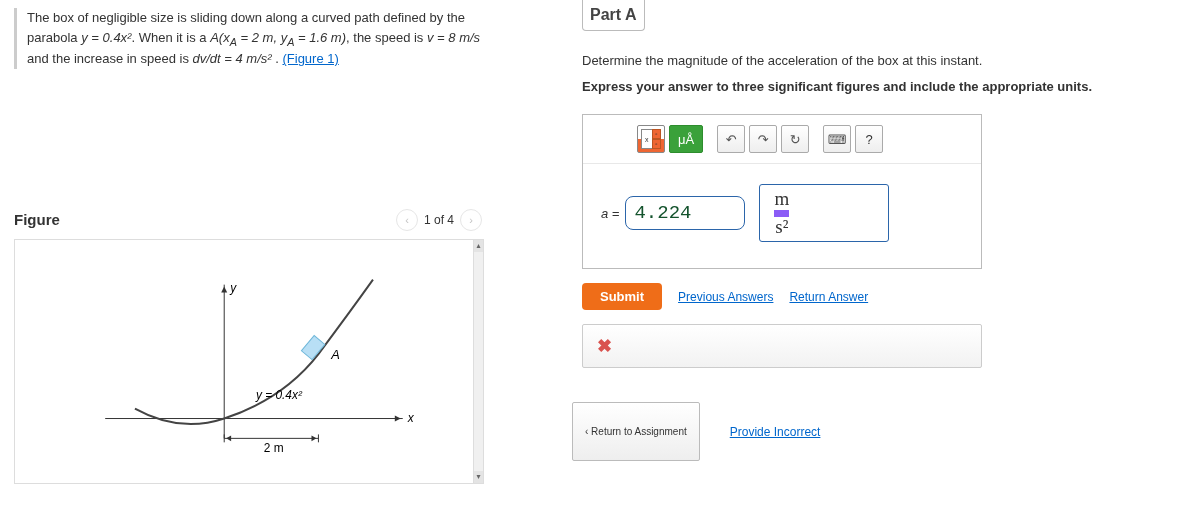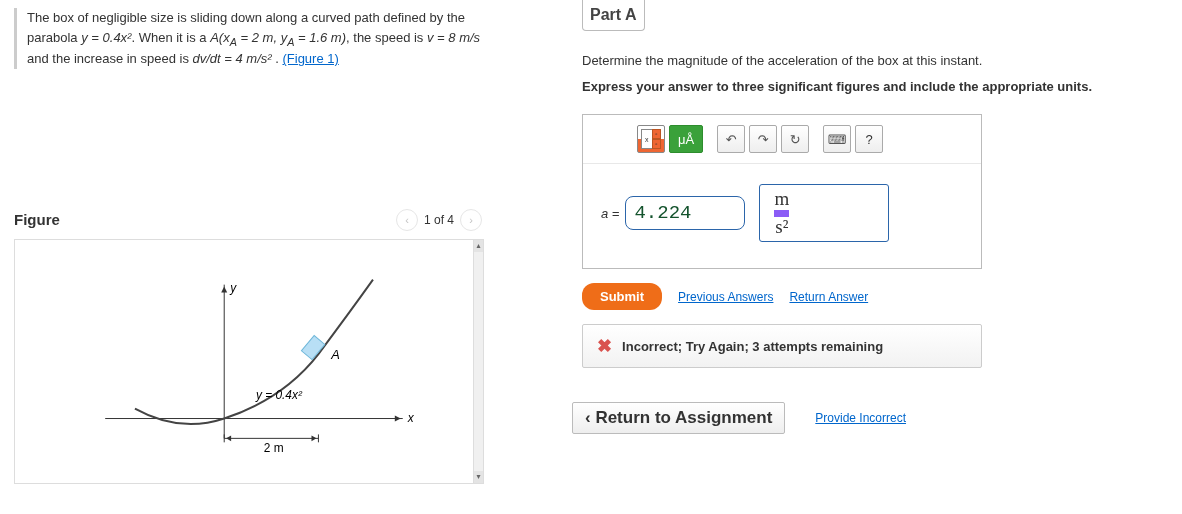--- a/index.html
+++ b/index.html
@@ -141,21 +141,21 @@
       margin-left: 48px;
       margin-top: 14px;
       display: flex; align-items: center; gap: 16px;
     }
     .submit-btn {
       background: #ef6d18;
       border: none;
       color: #fff;
       padding: 6px 18px;
       font-size: 13px;
-      border-radius: 12px;
+      border-radius: 4px;
       cursor: pointer;
       font-weight: bold;
     }
     .link { color: #0066cc; text-decoration: underline; cursor: pointer; font-size: 12px; }
     .feedback-box {
       margin-left: 48px;
       margin-top: 14px;
       border: 1px solid #ccc;
       background: linear-gradient(to bottom, #fff, #f2f2f2);
       padding: 10px 14px;
@@ -168,26 +168,25 @@
     }
     .feedback-box .msg { font-weight: bold; color: #333; font-size: 13px; }
     .return-row {
       margin-left: 38px;
       margin-top: 34px;
       display: flex; align-items: center; gap: 30px;
     }
     .return-btn {
       border: 1px solid #bbb;
       background: linear-gradient(to bottom, #fff, #eee);
-      padding: 5px 12px;
+      padding: 23px 12px;
       border-radius: 2px;
       cursor: pointer;
-      font-size: 17px;
+      font-size: 10px;
       color: #333;
-      font-weight: bold;
     }
     .scrollbar {
       position: absolute;
       right: 0; top: 0; bottom: 0;
       width: 10px;
       background: #f0f0f0;
       border-left: 1px solid #ddd;
     }
     .sb-arrow {
       height: 12px; background: #e4e4e4;
@@ -293,21 +292,20 @@
     </div>
 
     <div class="submit-row">
       <button class="submit-btn">Submit</button>
       <span class="link">Previous Answers</span>
       <span class="link">Return Answer</span>
     </div>
 
     <div class="feedback-box">
       <span class="x">✖</span>
-      <span class="msg">Incorrect; Try Again; 3 attempts remaining</span>
     </div>
 
     <div class="return-row">
       <button class="return-btn">
         <span>‹ </span><span>Return to Assignment</span>
       </button>
       <span class="link">Provide Incorrect</span>
     </div>
   </div>
 </div>

